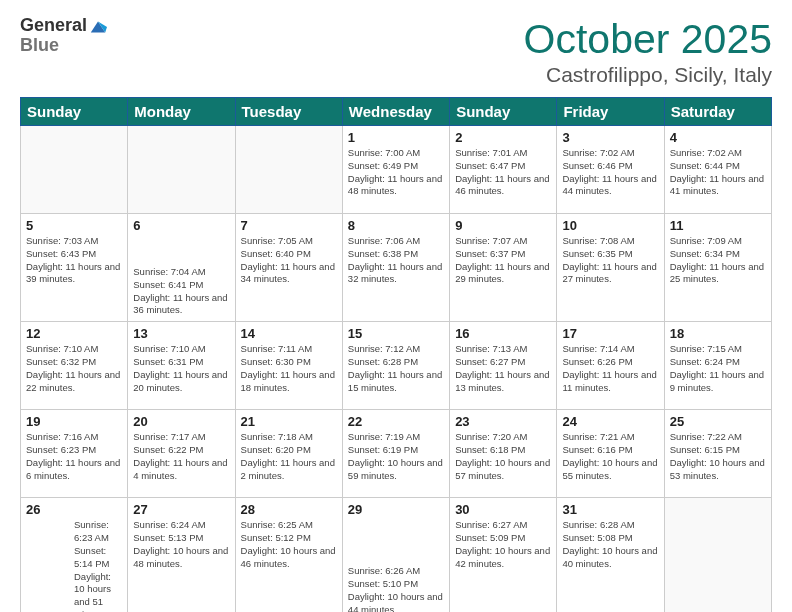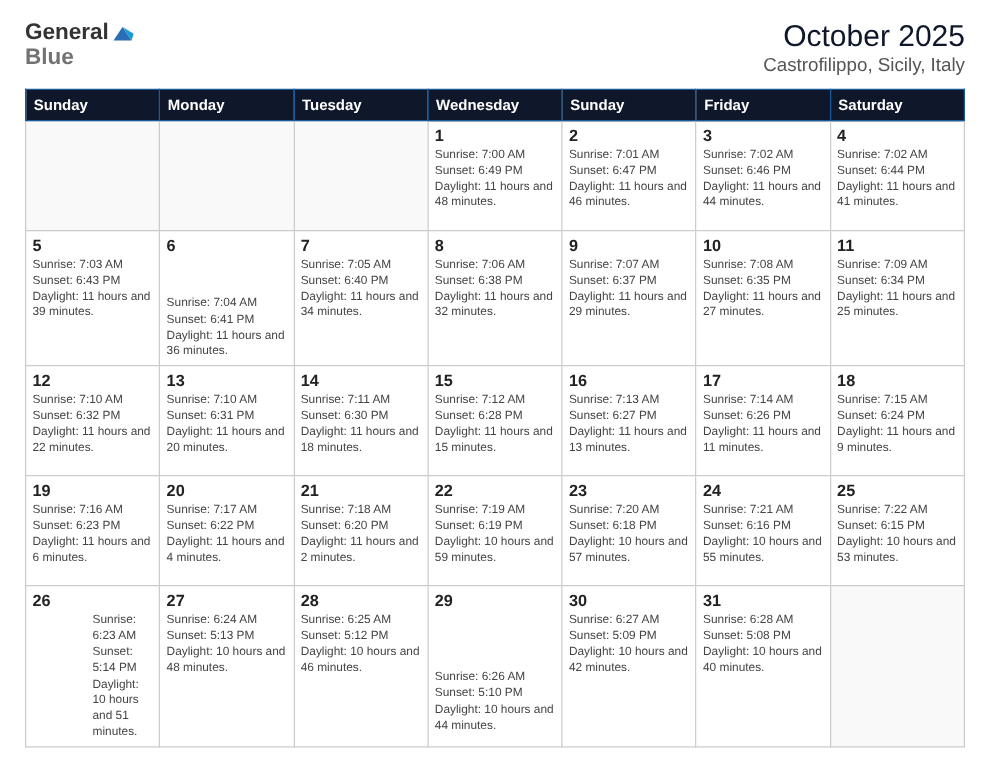--- a/index.html
+++ b/index.html
@@ -46,41 +46,41 @@
       width: 18px;
       height: 18px;
       margin-left: 2px;
       align-self: flex-start;
       margin-top: 2px;
     }
     .title-area {
       text-align: right;
     }
     .month-title {
-      font-size: 24px;
-      color: #0f172a;
+      font-size: 41px;
+      color: #0f766e;
       font-weight: normal;
     }
     .location {
-      font-size: 15px;
+      font-size: 21px;
       color: #555;
     }
     .calendar {
       flex: 1;
       border: 1px solid #ccc;
       border-collapse: collapse;
       width: 100%;
       table-layout: fixed;
     }
     .calendar th {
-      background-color: #0f172a;
+      background-color: #0f766e;
       color: #fff;
       text-align: left;
       padding: 5px 6px;
-      font-size: 12px;
+      font-size: 15px;
       border: 1px solid #1a5a9a;
     }
     .calendar td {
       vertical-align: top;
       border: 1px solid #ccc;
       padding: 4px 5px;
       font-size: 10px;
       color: #333;
       height: 88px;
       width: calc(100% / 7);

